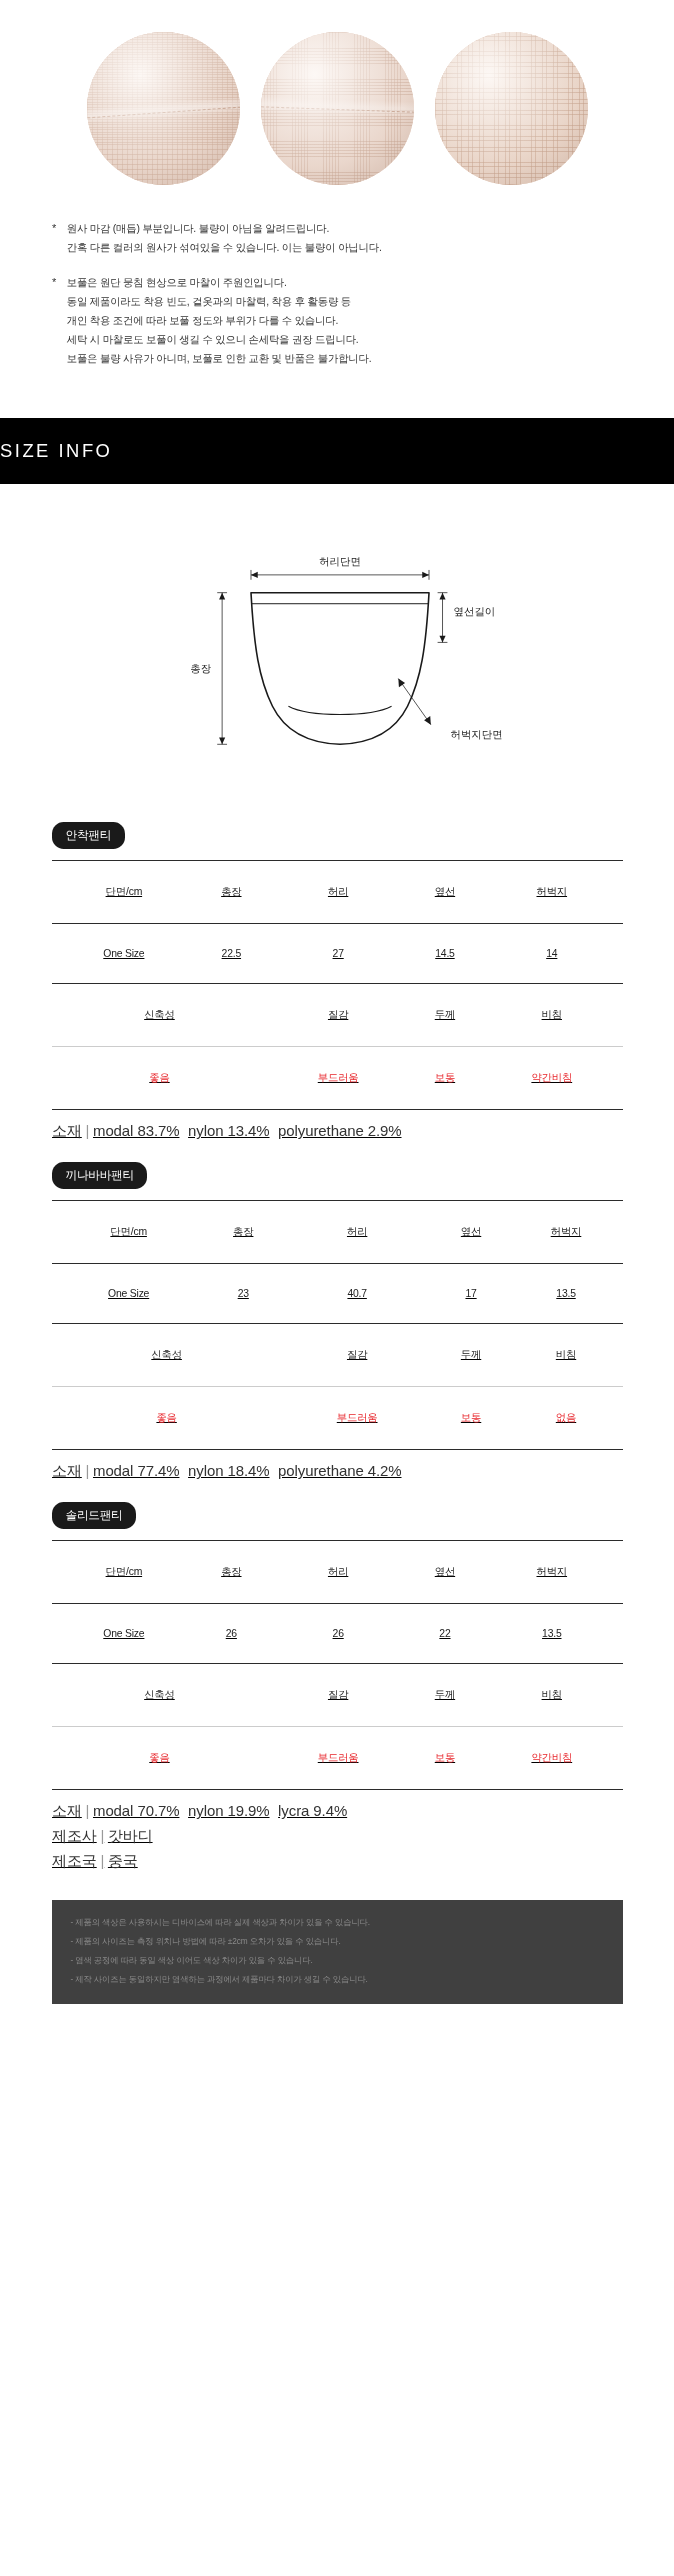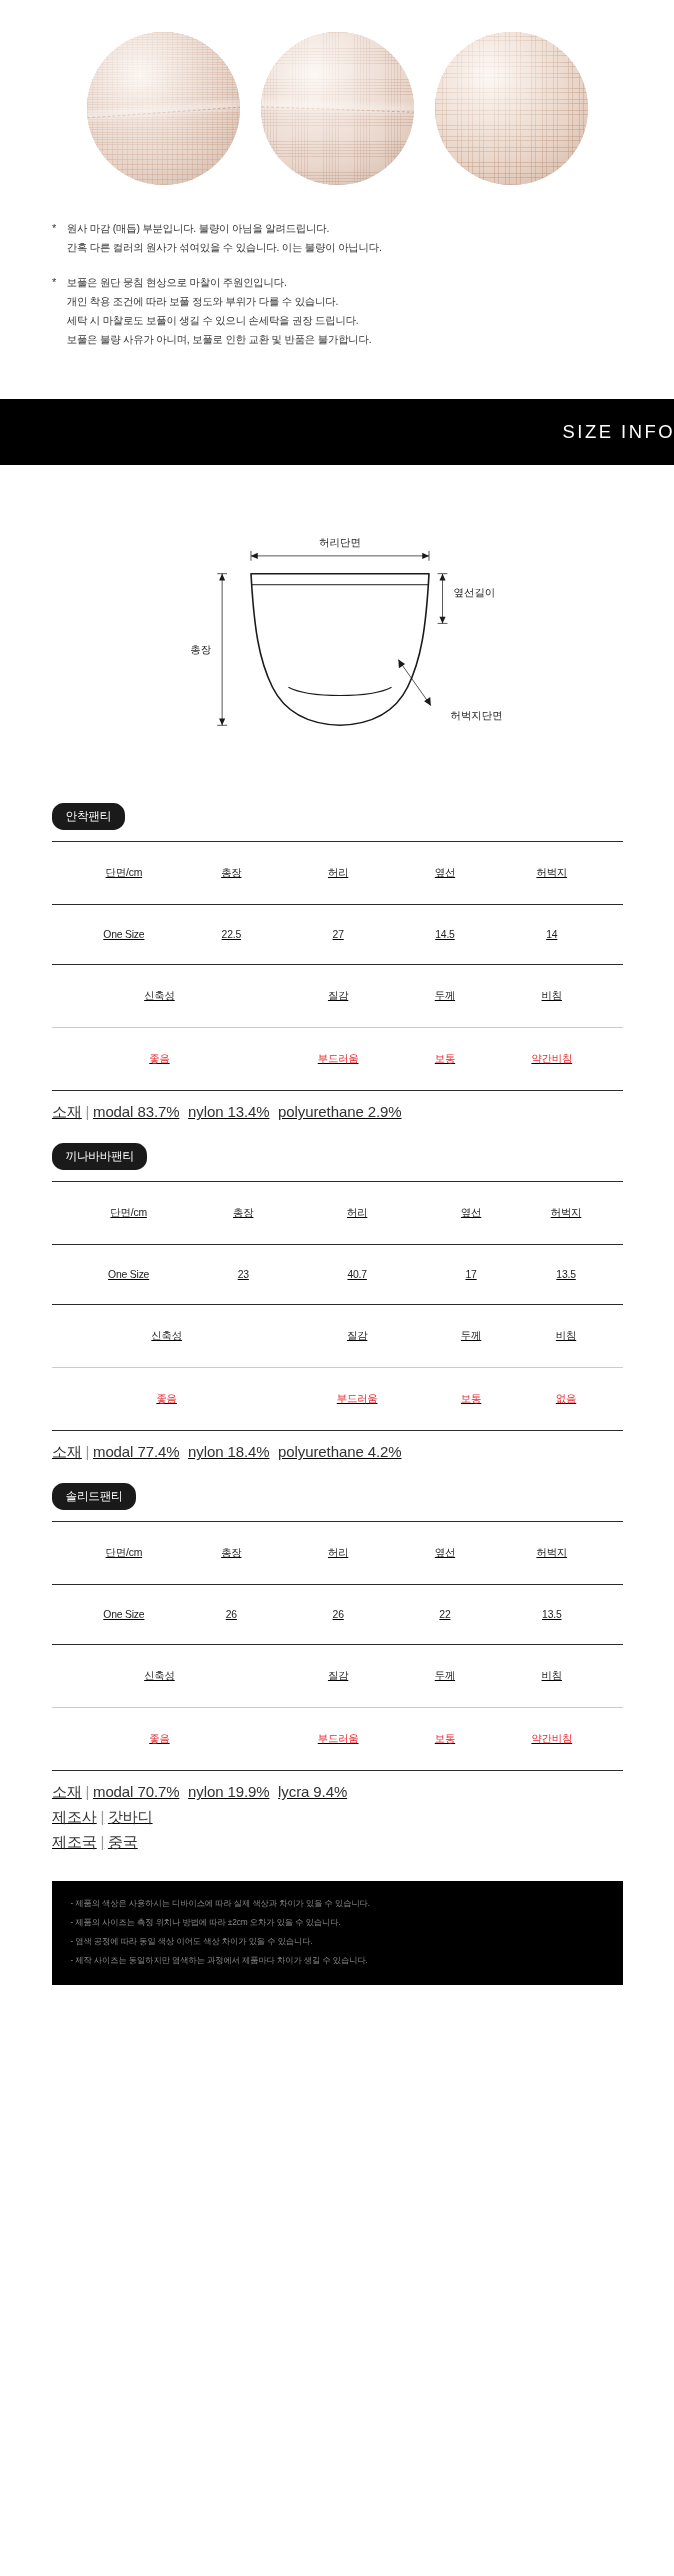--- a/index.html
+++ b/index.html
@@ -98,21 +98,21 @@
     color: #333333;
     letter-spacing: -0.2px;
   }
 
   
   .banner {
     background: #000000;
     height: 66px;
     display: flex;
     align-items: center;
-    justify-content: flex-end;
+    justify-content: flex-start;
   }
   .banner span {
     color: #ffffff;
     font-size: 18.4px;
     letter-spacing: 2.5px;
   }
 
   
   .diagram-wrap {
     padding: 38px 0 21px 4px;
@@ -158,21 +158,21 @@
     color: #333333;
     letter-spacing: -0.1px;
   }
   .material .sep { color: #999; padding: 0 3.7px; }
   .material .val { padding-right: 8.6px; }
   .maker-line { margin-top: 6.1px; }
 
   
   .footer-box {
     margin: 29px 52px 37px 52px;
-    background: #000000;
+    background: #404040;
     padding: 16px 18.4px 17px 18.4px;
   }
   .footer-box p {
     margin: 0 0 5.5px 0;
     font-size: 8.3px;
     color: #8a8a8a;
     line-height: 13.5px;
     letter-spacing: -0.1px;
   }
   .footer-box p:last-child { margin-bottom: 0; }
@@ -206,20 +206,21 @@
       <div class="notice-star">*</div>
       <div class="notice-lines">
         <p>원사 마감 (매듭) 부분입니다. 불량이 아님을 알려드립니다.</p>
         <p>간혹 다른 컬러의 원사가 섞여있을 수 있습니다. 이는 불량이 아닙니다.</p>
       </div>
     </div>
     <div class="notice-item">
       <div class="notice-star">*</div>
       <div class="notice-lines">
         <p>보풀은 원단 뭉침 현상으로 마찰이 주원인입니다.</p>
+        <p>동일 제품이라도 착용 빈도, 겉옷과의 마찰력, 착용 후 활동량 등</p>
         <p>개인 착용 조건에 따라 보풀 정도와 부위가 다를 수 있습니다.</p>
         <p>세탁 시 마찰로도 보풀이 생길 수 있으니 손세탁을 권장 드립니다.</p>
         <p>보풀은 불량 사유가 아니며, 보풀로 인한 교환 및 반품은 불가합니다.</p>
       </div>
     </div>
   </div>
 
   <div class="banner">
     <span>SIZE INFO</span>
   </div>

